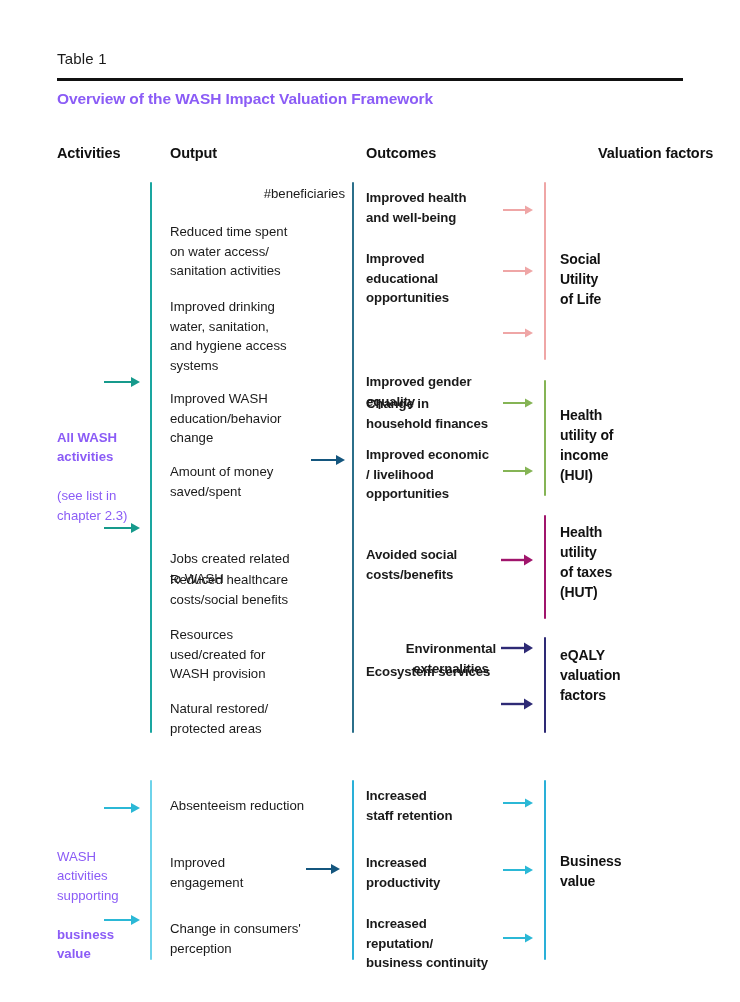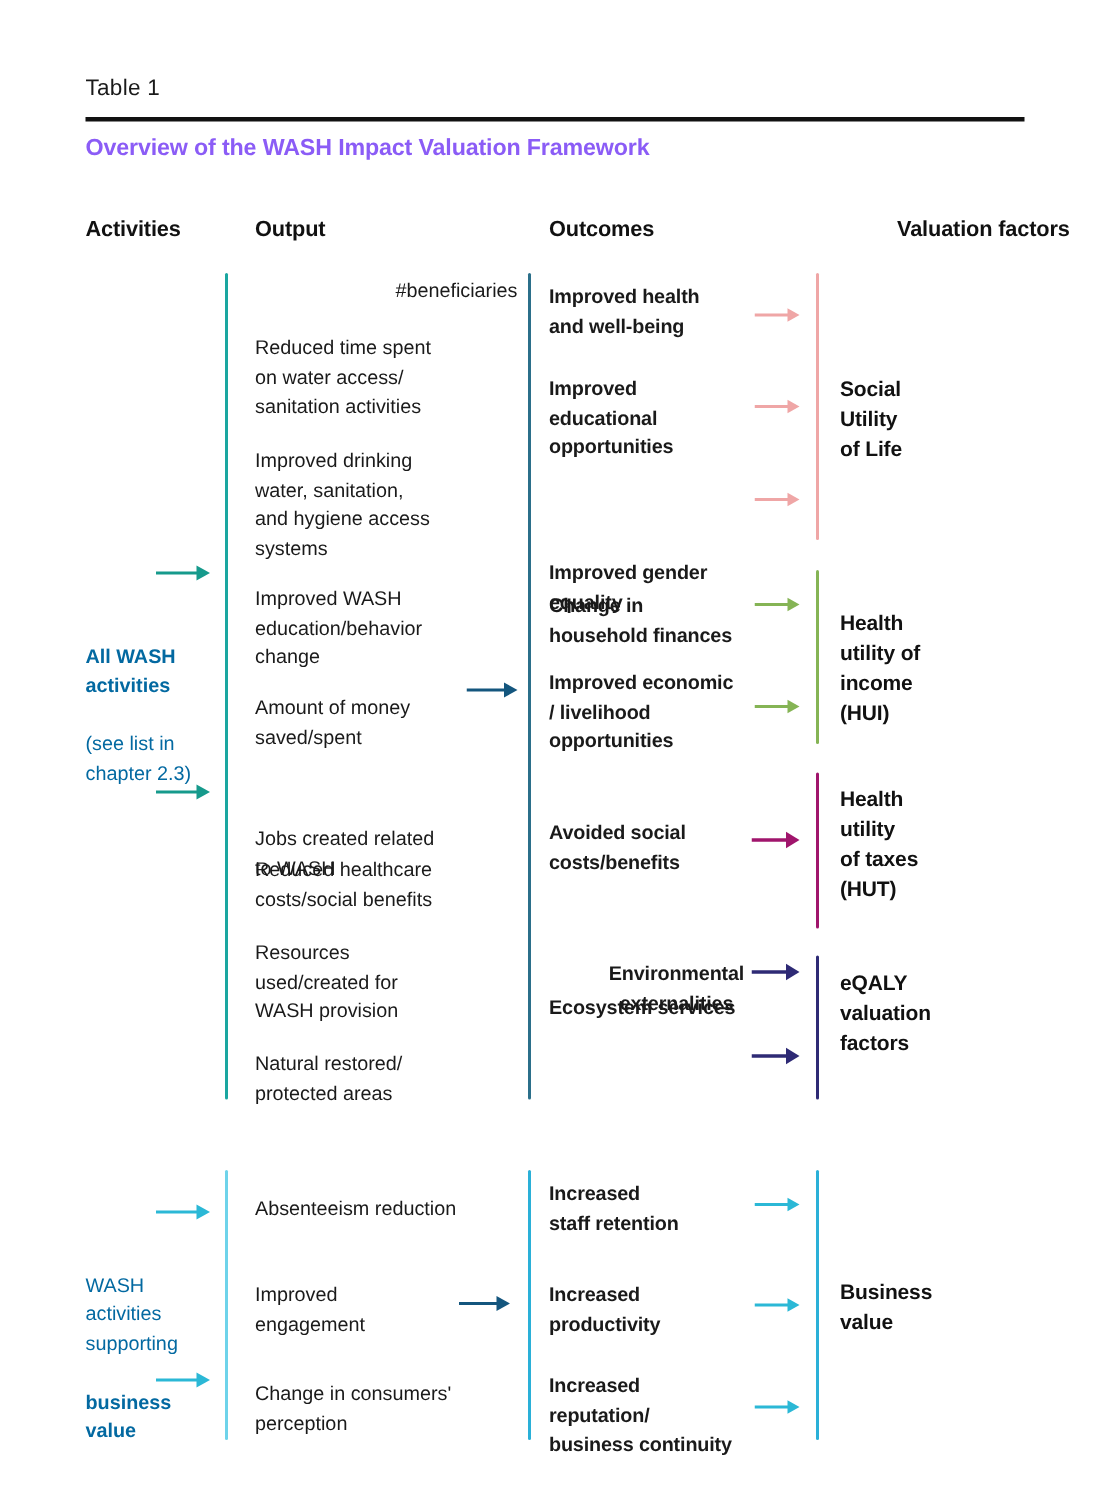--- a/index.html
+++ b/index.html
@@ -73,21 +73,21 @@
     color: #1a1a1a;
     white-space: pre-line;
   }
   .txt.bold { font-weight: 700; letter-spacing: -0.1px; }
   .txt.reg  { font-weight: 400; }
 
   .actlabel {
     position: absolute;
     font-size: 13.2px;
     line-height: 19.5px;
-    color: #0369a1;
+    color: #8b5cf6;
     white-space: pre-line;
   }
   .actlabel .b { font-weight: 700; }
   .actlabel .r { font-weight: 400; }
 
   .vf {
     position: absolute;
     font-size: 14px;
     line-height: 20px;
     font-weight: 700;

